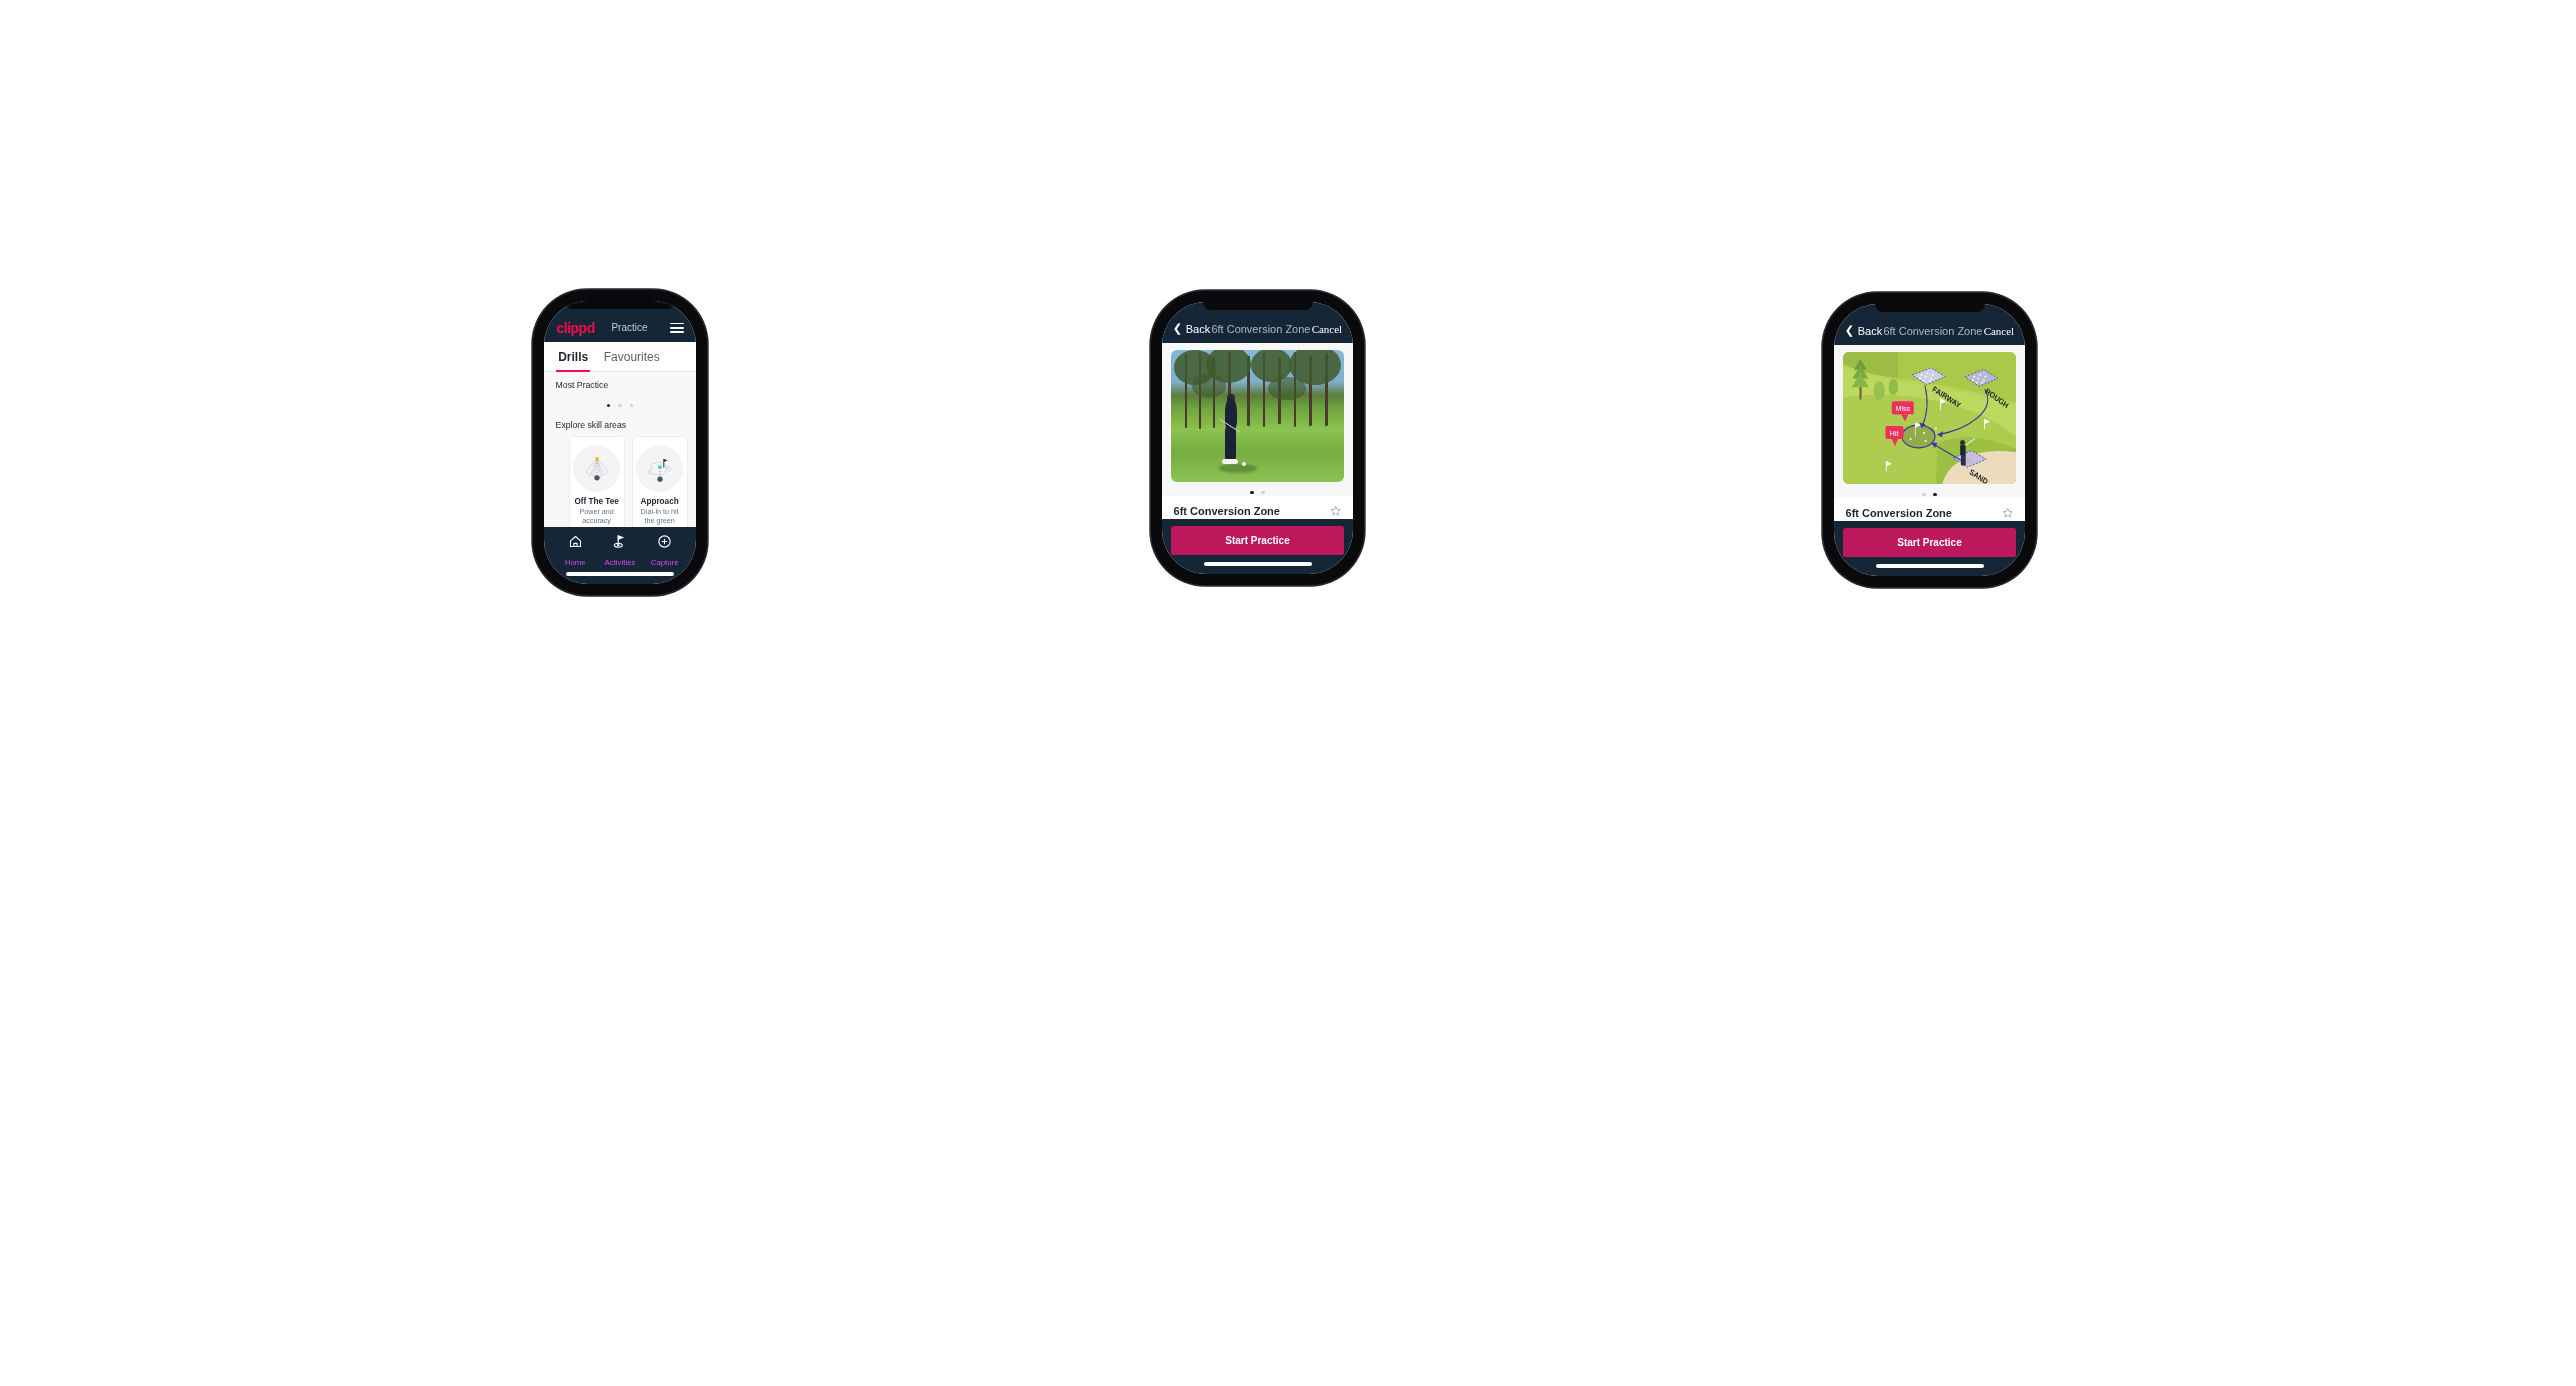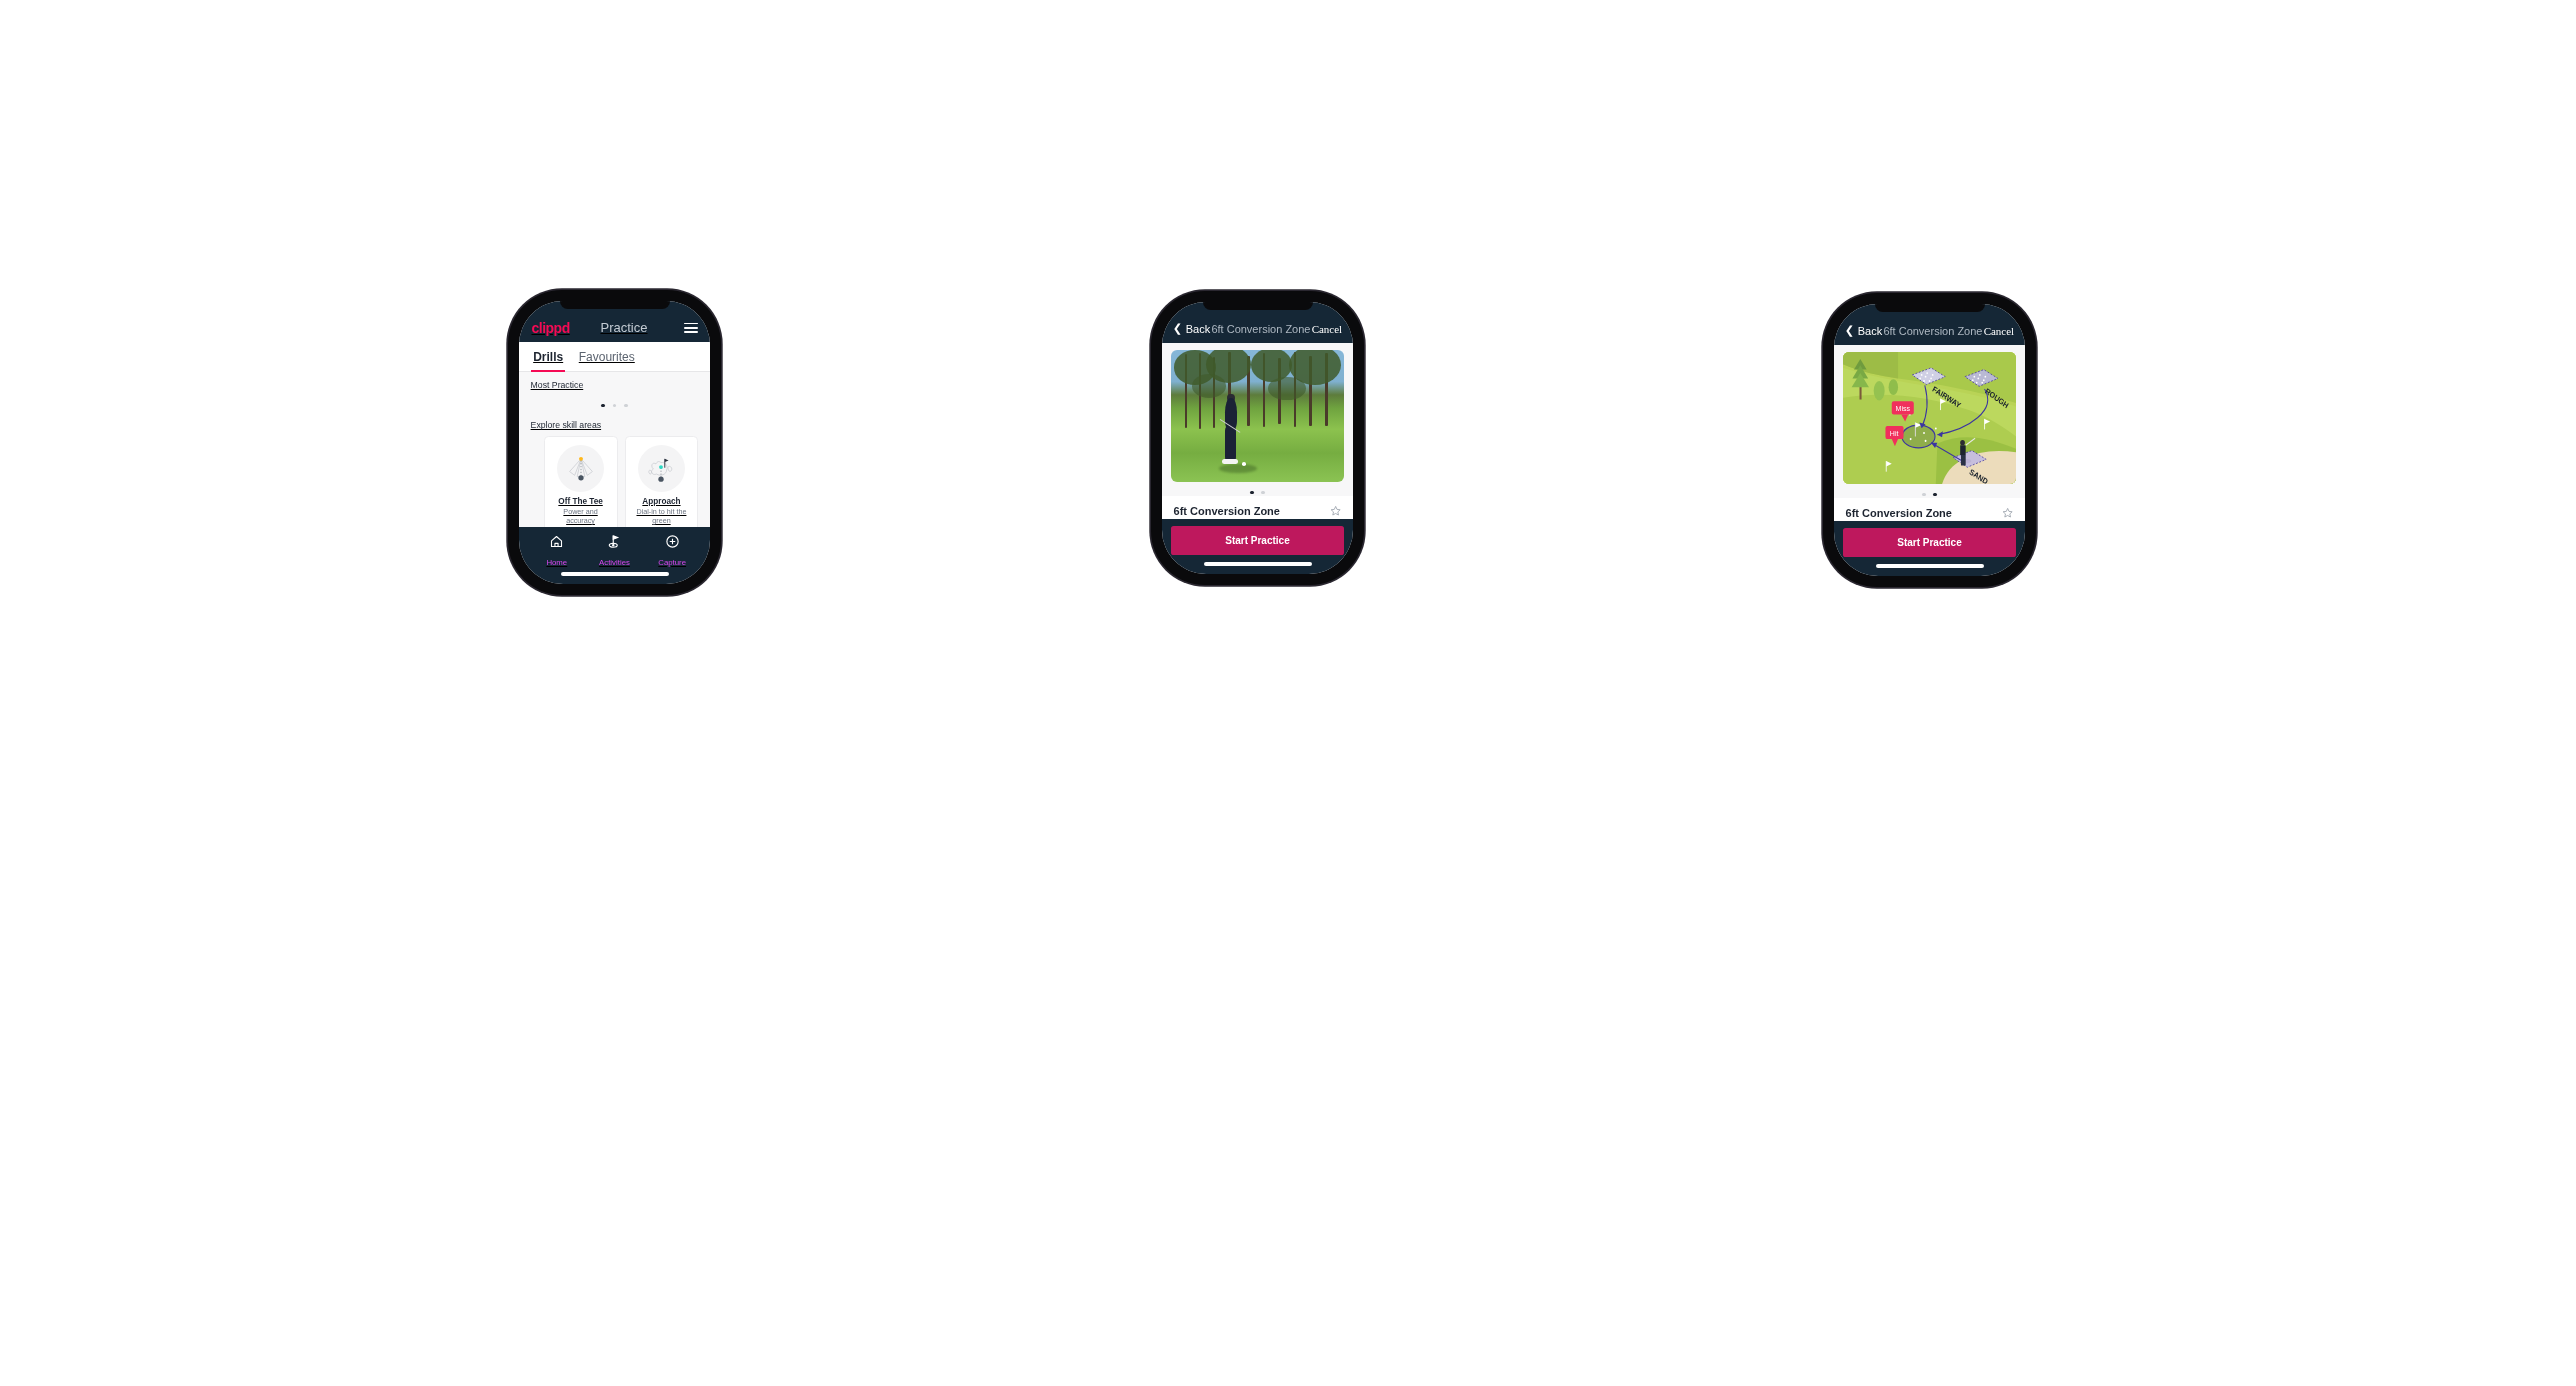--- a/index.html
+++ b/index.html
@@ -41,21 +41,21 @@
     position: absolute;
     bottom: 7.8px; left: 50%;
     transform: translateX(-50%);
     width: 108px; height: 4.4px;
     border-radius: 2.6px;
     background: #ffffff;
     z-index: 45;
   }
 
   
-  #phone-home    { left: 508px; top: 290px;  width: 213px; height: 305px; text-decoration: underline; }
+  #phone-home    { left: 533px; top: 290px;  width: 174px; height: 305px; }
   #phone-detail  { left: 1151px; top: 291px; width: 213px; height: 294px; }
   #phone-detail2 { left: 1823px; top: 293px; width: 213px; height: 294px; }
 
   
   .appbar {
     background: #152736;
     height: 41px;
     display: flex;
     align-items: center;
     padding: 12.2px 12.2px 0 12.2px;
@@ -65,21 +65,21 @@
     color: #f50a54;
     font-size: 14px;
     font-weight: 700;
     letter-spacing: -0.5px;
     line-height: 1;
   }
   .appbar-title {
     flex: 1;
     text-align: center;
     color: #c3cbd3;
-    font-size: 13px;
+    font-size: 10px;
     font-weight: 400;
     margin-left: -5.2px;
   }
   .hamburger { width: 14px; display: flex; flex-direction: column; gap: 2.6px; cursor: pointer; }
   .hamburger i { display: block; height: 1.7px; background: #ffffff; border-radius: 0.9px; }
 
   
   .navbar {
     background: #152736;
     height: 41px;

